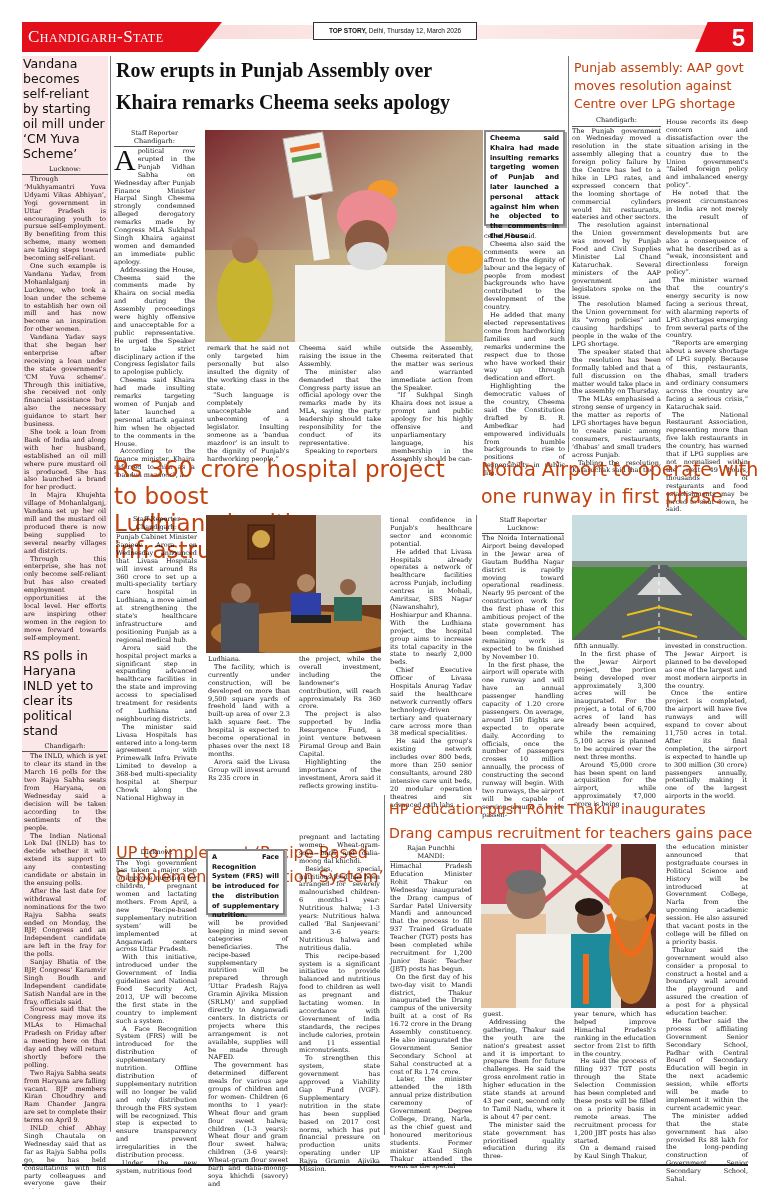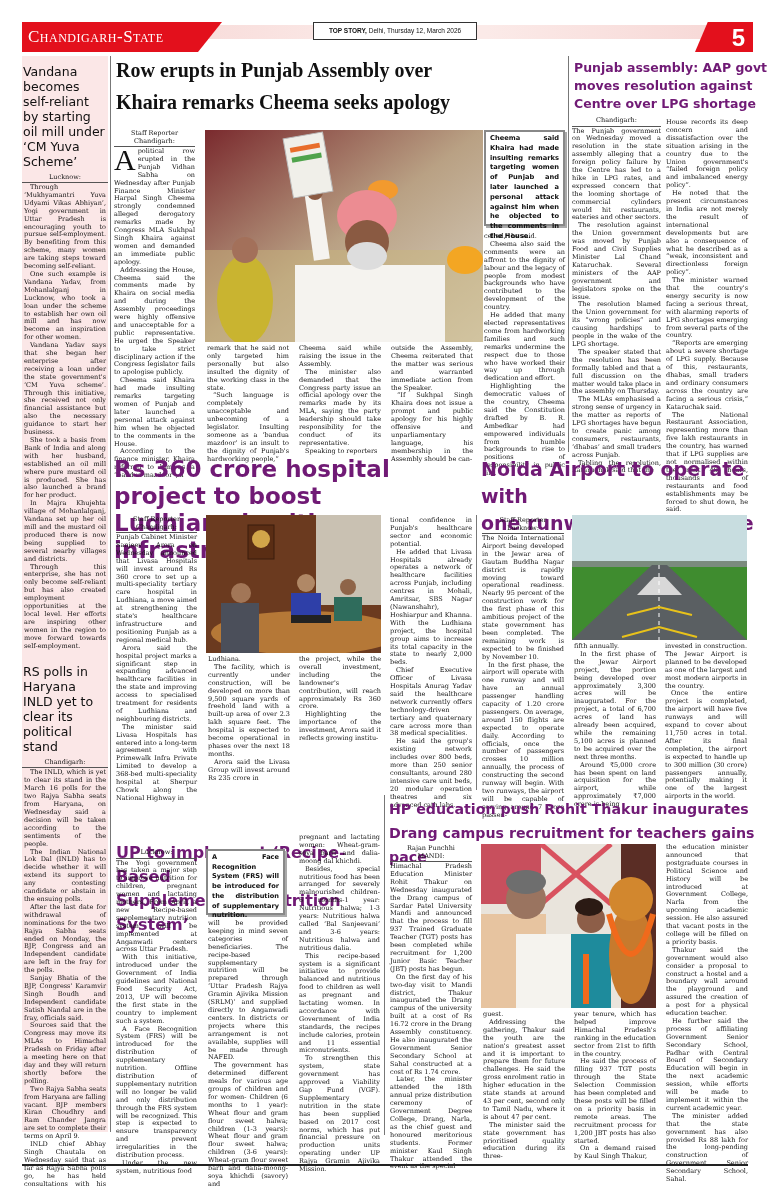--- a/index.html
+++ b/index.html
@@ -16,28 +16,28 @@
   .dateline { position: absolute; left: 313px; top: 2px; width: 164px; height: 18px; background: #fff;
     border: 1px solid #333; font-family: "Liberation Sans", sans-serif; font-size: 6.5px;
     text-align: center; padding-top: 4px; }
   .dateline b { font-weight: bold; }
   .page-num { position: absolute; right: 17px; top: 2px; width: 58px; height: 30px; background: #e3101c;
     clip-path: polygon(22% 0, 100% 0, 100% 100%, 0 100%); color: #fff; font-family: "Liberation Sans", sans-serif;
     font-weight: bold; font-size: 24px; text-align: right; padding: 2px 8px 0 0; }
 
   .sidebar { position: absolute; left: 22px; top: 56px; width: 86px; height: 1076px; background: #fbe7e7; }
   .sidebar-rule { position: absolute; left: 110px; top: 56px; width: 1px; height: 1076px; background: #777; }
-  .side-head { font-family: "DejaVu Sans", sans-serif; font-size: 12.5px; line-height: 15px; color: #111; padding: 8px 2px 0 1px; }
+  .side-head { font-family: "DejaVu Sans", sans-serif; font-size: 12.5px; line-height: 15px; color: #111; padding: 0 2px 0 1px; }
   .dateline-small { font-size: 6.5px; text-align: center; margin: 4px 0 1px; border-bottom: 1px solid #555; padding-bottom: 1px; }
   .body-text { font-size: 6.5px; line-height: 7.9px; text-align: justify; hyphens: auto; }
   .body-text p { text-indent: 6px; }
   .side-body { padding: 0 2px; }
 
   .headline { position: absolute; font-family: "Liberation Serif", serif; font-weight: bold; color: #111; }
-  .headline-sans { position: absolute; font-family: "DejaVu Sans", sans-serif; color: #701a75; font-weight: bold; }
+  .headline-sans { position: absolute; font-family: "DejaVu Sans", sans-serif; color: #c2410c; font-weight: normal; }
 
   .col { position: absolute; }
   .byline { font-size: 6.5px; text-align: center; line-height: 7.5px; border-bottom: 1px solid #555; padding-bottom: 1px; margin-bottom: 1px; }
   .dropcap { float: left; font-size: 30px; line-height: 24px; padding-right: 2px; font-family: "Liberation Serif", serif; }
 
   .photo { position: absolute; overflow: hidden; }
   .pullquote { position: absolute; background: #fff; border: 2px solid #888; box-shadow: 2px 2px 0 #aaa;
     font-family: "DejaVu Sans", sans-serif; font-weight: bold; font-size: 6.7px; line-height: 9.8px;
     text-align: justify; padding: 2px 4px; text-align-last: left; }
 
@@ -55,21 +55,21 @@
 </div>
 
 <div class="sidebar">
   <div>
     <div class="side-head">Vandana becomes self-reliant by starting oil mill under ‘CM Yuva Scheme’</div>
     <div class="dateline-small">Lucknow:</div>
     <div class="body-text side-body">
       <p>Through ‘Mukhyamantri Yuva Udyami Vikas Abhiyan’, Yogi government in Uttar Pradesh is encouraging youth to pursue self-employment. By benefiting from this scheme, many women are taking steps toward becoming self-reliant.</p>
       <p>One such example is Vandana Yadav, from Mohanlalganj in Lucknow, who took a loan under the scheme to establish her own oil mill and has now become an inspiration for other women.</p>
       <p>Vandana Yadav says that she began her enterprise after receiving a loan under the state government's ‘CM Yuva scheme’. Through this initiative, she received not only financial assistance but also the necessary guidance to start her business.</p>
-      <p>She took a basis from Bank of India and along with her husband, established an oil mill where pure mustard oil is produced. She has also launched a brand for her product.</p>
+      <p>She took a loan from Bank of India and along with her husband, established an oil mill where pure mustard oil is produced. She has also launched a brand for her product.</p>
       <p>In Majra Khujehta village of Mohanlalganj, Vandana set up her oil mill and the mustard oil produced there is now being supplied to several nearby villages and districts.</p>
       <p>Through this enterprise, she has not only become self-reliant but has also created employment opportunities at the local level. Her efforts are inspiring other women in the region to move forward towards self-employment.</p>
     </div>
   </div>
   <div style="margin-top:6px;">
     <div class="side-head">RS polls in Haryana INLD yet to clear its political stand</div>
     <div class="dateline-small">Chandigarh:</div>
     <div class="body-text side-body">
       <p>The INLD, which is yet to clear its stand in the March 16 polls for the two Rajya Sabha seats from Haryana, on Wednesday said a decision will be taken according to the sentiments of the people.</p>
       <p>The Indian National Lok Dal (INLD) has to decide whether it will extend its support to any contesting candidate or abstain in the ensuing polls.</p>
@@ -223,20 +223,21 @@
 <div class="col" style="left:208px; top:656px; width:82px;">
   <div class="body-text">
     <p style="text-indent:0">Ludhiana.</p>
     <p>The facility, which is currently under construction, will be developed on more than 9,500 square yards of freehold land with a built-up area of over 2.3 lakh square feet. The hospital is expected to become operational in phases over the next 18 months.</p>
     <p>Arora said the Livasa Group will invest around Rs 235 crore in</p>
   </div>
 </div>
 <div class="col" style="left:299px; top:656px; width:82px;">
   <div class="body-text">
     <p style="text-indent:0">the project, while the overall investment, including the landowner's contribution, will reach approximately Rs 360 crore.</p>
+    <p>The project is also supported by India Resurgence Fund, a joint venture between Piramal Group and Bain Capital.</p>
     <p>Highlighting the importance of the investment, Arora said it reflects growing institu-</p>
   </div>
 </div>
 <div class="col" style="left:390px; top:517px; width:82px;">
   <div class="body-text">
     <p style="text-indent:0">tional confidence in Punjab's healthcare sector and economic potential.</p>
     <p>He added that Livasa Hospitals already operates a network of healthcare facilities across Punjab, including centres in Mohali, Amritsar, SBS Nagar (Nawanshahr), Hoshiarpur and Khanna. With the Ludhiana project, the hospital group aims to increase its total capacity in the state to nearly 2,000 beds.</p>
     <p>Chief Executive Officer of Livasa Hospitals Anurag Yadav said the healthcare network currently offers technology-driven tertiary and quaternary care across more than 38 medical specialities.</p>
     <p>He said the group's existing network includes over 800 beds, more than 250 senior consultants, around 280 intensive care unit beds, 20 modular operation theatres and six advanced cath labs.</p>
   </div>

